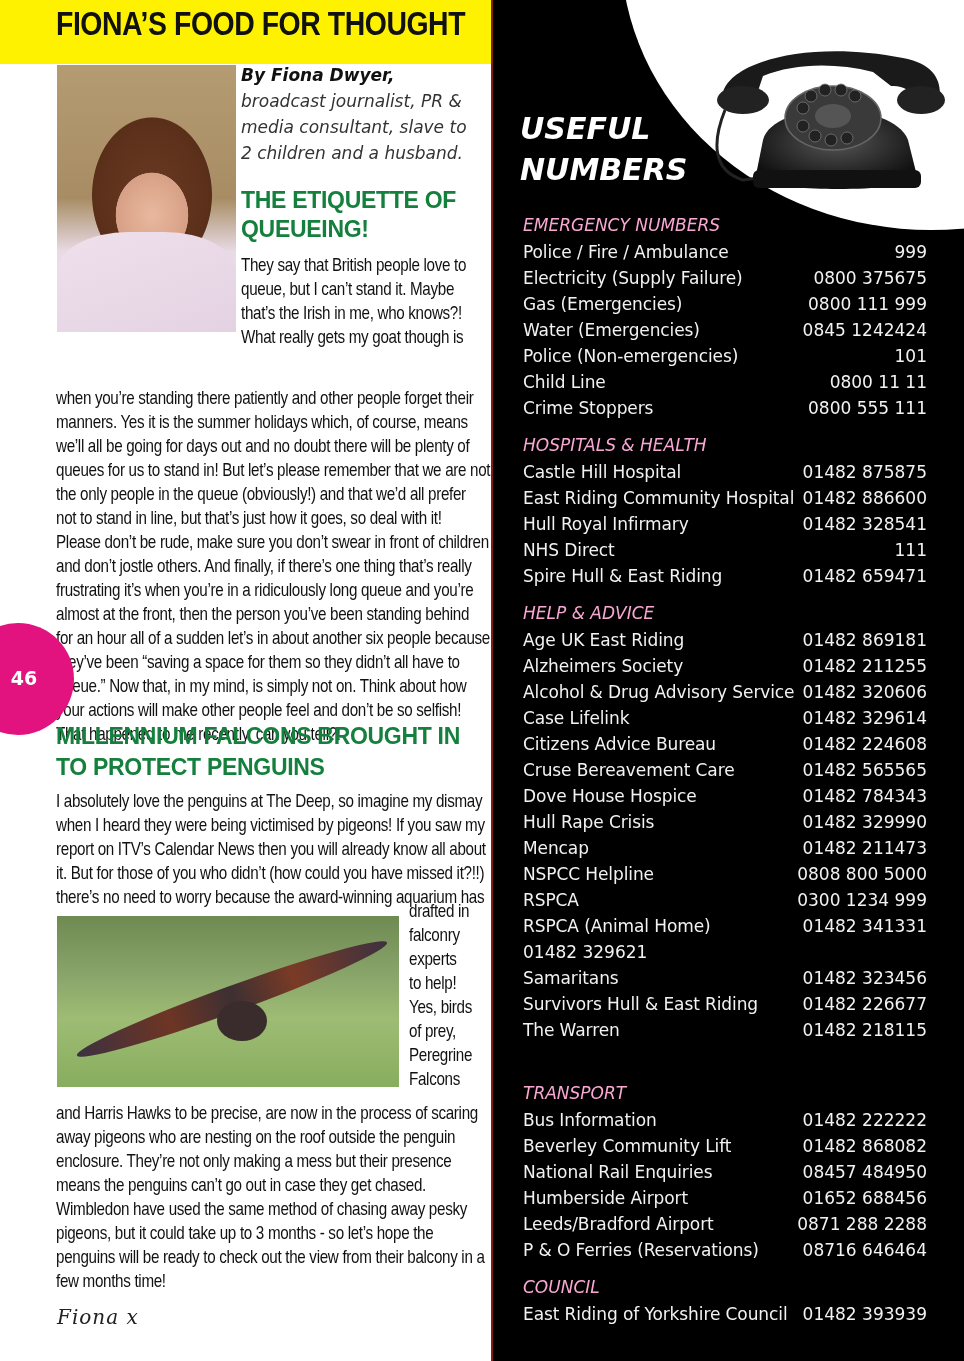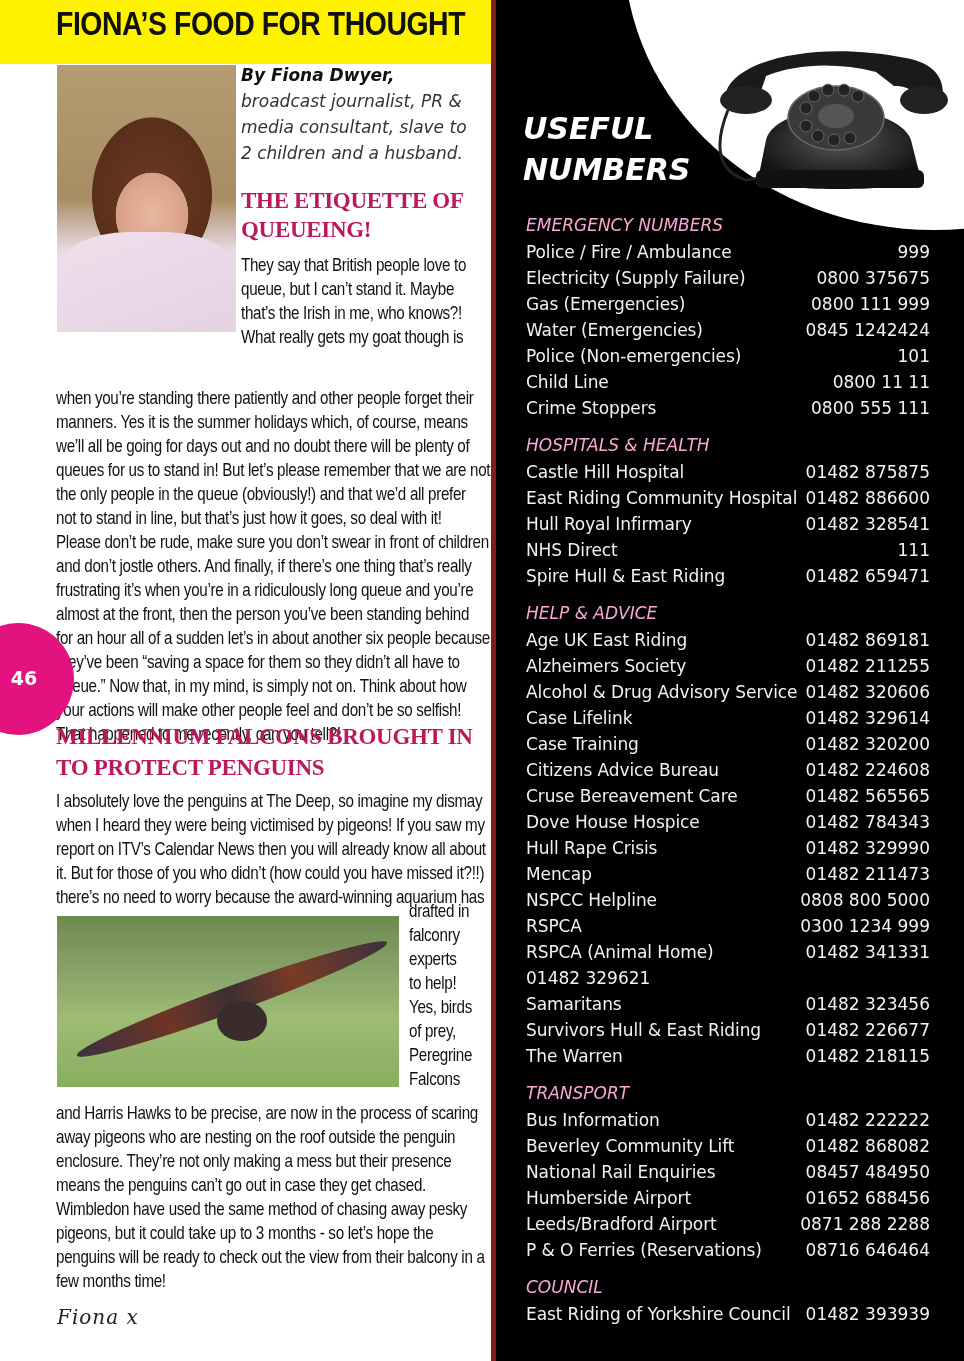--- a/index.html
+++ b/index.html
@@ -31,22 +31,22 @@
     background: linear-gradient(160deg, #efe0ec 0%, #e4d2e2 100%);
     border-radius: 40% 40% 0 0;
   }
   .byline {
     position: absolute; left: 241px; top: 62px; width: 230px;
     font-family: "DejaVu Sans", sans-serif; font-style: italic;
     font-size: 17px; line-height: 26px; color: #333;
   }
   .byline b { font-weight: 700; color: #111; }
   .headline {
-    position: absolute; font-family: Liberation Serif, serif; font-weight: 700;
-    color: #be185d; letter-spacing: -0.3px;
+    position: absolute; font-family: Liberation Sans, sans-serif; font-weight: 700;
+    color: #15803d; letter-spacing: -0.3px;
   }
   .h1 { left: 241px; top: 186px; width: 240px; font-size: 23px; line-height: 29px; }
   .h2 { left: 56px; top: 721px; width: 420px; font-size: 23px; line-height: 31px; }
 
   .body-text {
     position: absolute; font-family: "Liberation Sans", sans-serif;
     font-size: 19px; line-height: 24px; color: #111;
     letter-spacing: -0.4px;
   }
   .body-text .ln { display: block; white-space: nowrap; transform: scaleX(0.80); transform-origin: left center; }
@@ -84,21 +84,21 @@
     border-radius: 50%; background: #e2137f;
   }
   .page-number {
     position: absolute; left: 9px; top: 667px; width: 30px; text-align: center;
     font-family: "DejaVu Sans", sans-serif; font-weight: 700; font-size: 19px; color: #fff;
   }
 
   
   .numbers-panel {
     position: absolute; left: 491px; top: 0; width: 473px; height: 1361px;
-    background: #000; border-left: 5px solid #7f1d1d; overflow: hidden;
+    background: #000; border-left: 2px solid #7f1d1d; overflow: hidden;
   }
   .white-circle {
     position: absolute; left: 128px; top: -330px; width: 620px; height: 560px;
     border-radius: 50%; background: #ffffff;
   }
   .phone {
     position: absolute; left: 210px; top: 30px; width: 260px; height: 170px;
   }
   .panel-title {
     position: absolute; left: 27px; top: 108px;
@@ -310,24 +310,20 @@
       </div>
     <div class="entry">
         <span class="name">Alcohol &amp; Drug Advisory Service</span>
         <span class="num">01482 320606</span>
       </div>
     <div class="entry">
         <span class="name">Case Lifelink</span>
         <span class="num">01482 329614</span>
       </div>
     <div class="entry">
-        <span class="name">Case Training</span>
-        <span class="num">01482 320200</span>
-      </div>
-    <div class="entry">
         <span class="name">Citizens Advice Bureau</span>
         <span class="num">01482 224608</span>
       </div>
     <div class="entry">
         <span class="name">Cruse Bereavement Care</span>
         <span class="num">01482 565565</span>
       </div>
     <div class="entry">
         <span class="name">Dove House Hospice</span>
         <span class="num">01482 784343</span>

